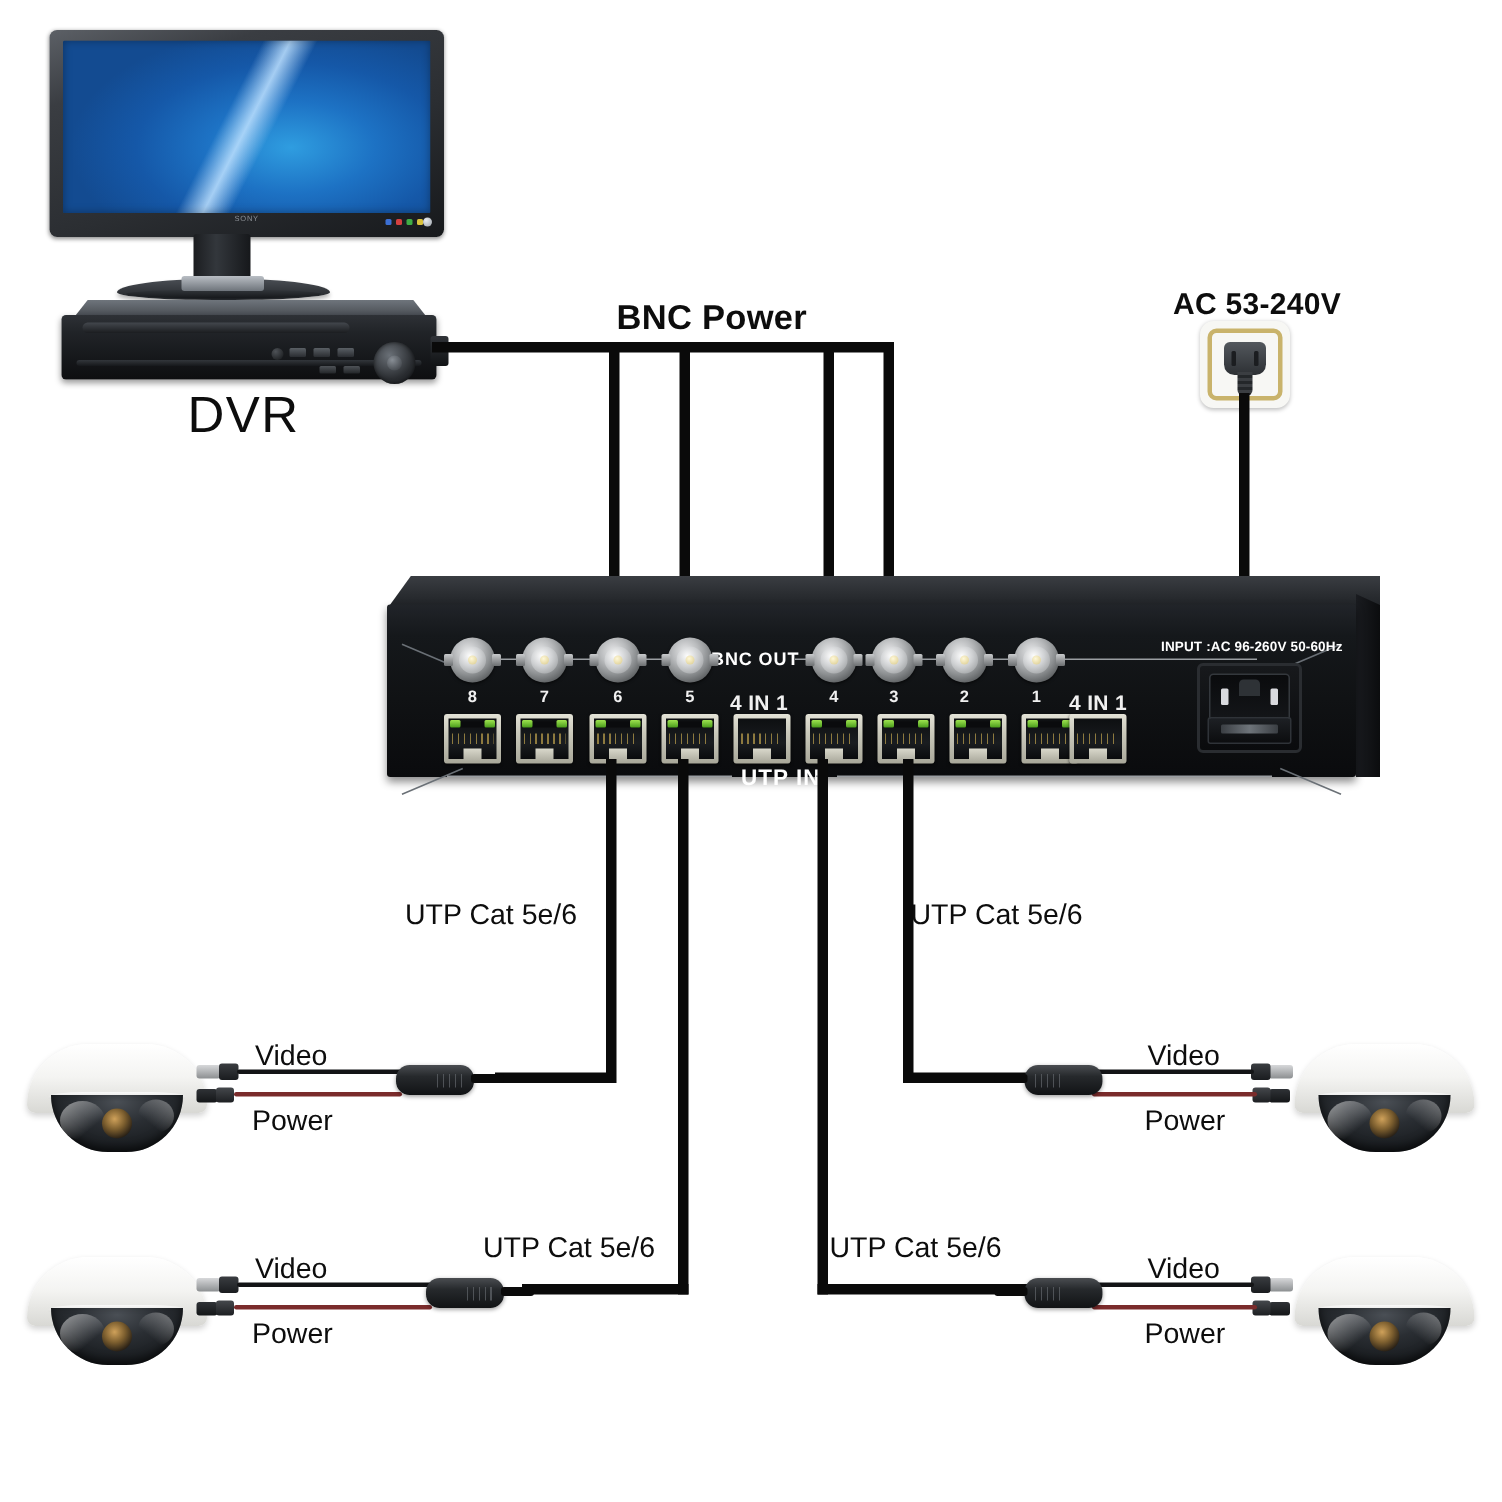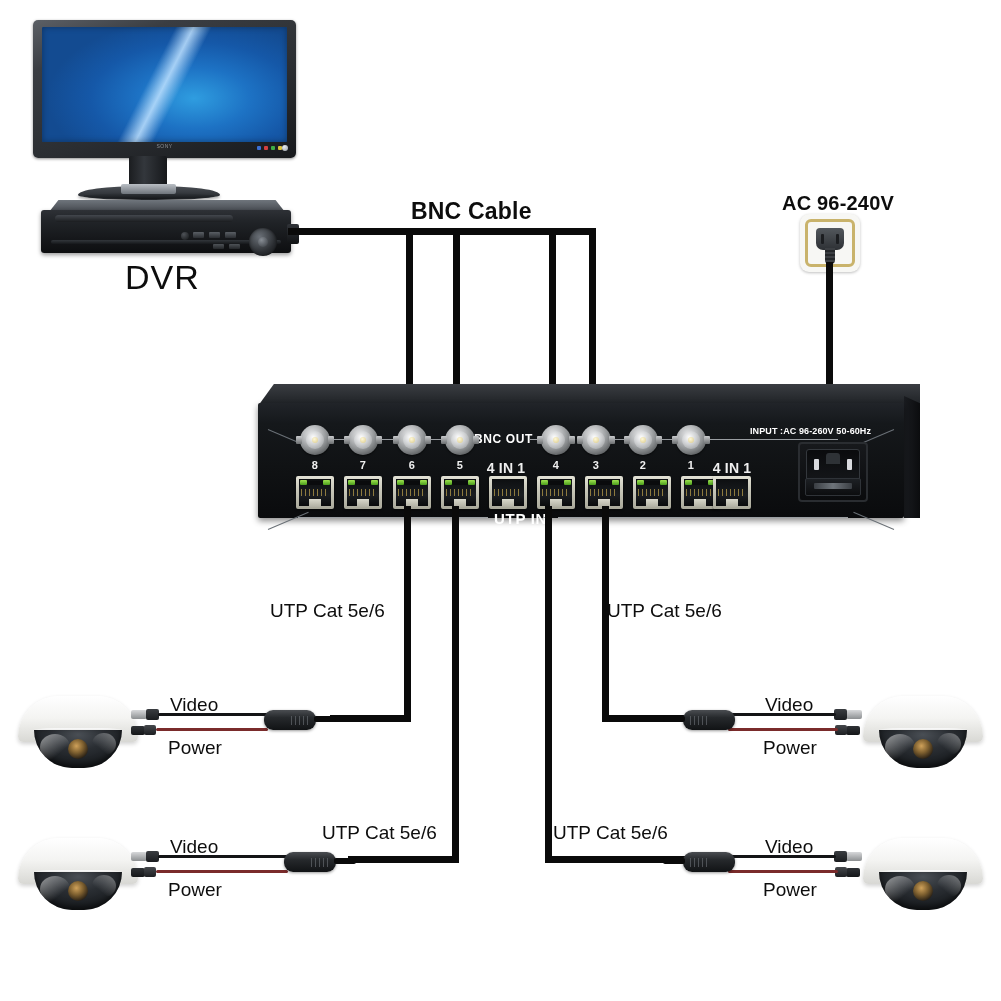--- a/index.html
+++ b/index.html
@@ -232,34 +232,34 @@
       <div class="dvr-btns2">
           <i></i>
           <i></i>
         </div>
       <div class="dvr-nav"></div>
       <div class="dvr-port"></div>
     </div>
   </div>
   <div class="lbl lbl-dvr" style="left:125px;top:258px;">DVR</div>
 
-  <div class="lbl lbl-ac" style="left:782px;top:192px;">AC 96-240V</div>
+  <div class="lbl lbl-ac" style="left:782px;top:192px;">AC 53-240V</div>
   <div class="outlet">
     <div class="outlet-plate"></div>
     <div class="outlet-ring"></div>
     <div class="plug-body">
       <div class="plug-slot" style="left:5px;"></div>
       <div class="plug-slot" style="right:5px;"></div>
     </div>
     <div class="plug-cordtop"></div>
   </div>
 
   <div class="wire" style="left:826px;top:262px;width:7px;height:190px;"></div>
 
-  <div class="lbl lbl-bnc" style="left:411px;top:198px;">BNC Cable</div>
+  <div class="lbl lbl-bnc" style="left:411px;top:198px;">BNC Power</div>
   <div class="wire" style="left:288px;top:228px;width:308px;height:7px;"></div>
   <div class="wire" style="left:406px;top:228px;width:7px;height:204px;"></div>
   <div class="wire" style="left:453px;top:228px;width:7px;height:204px;"></div>
   <div class="wire" style="left:549px;top:228px;width:7px;height:204px;"></div>
   <div class="wire" style="left:589px;top:228px;width:7px;height:204px;"></div>
 
   <div class="hub">
     <div class="hub-top"></div>
     <div class="hub-right"></div>
     <div class="hub-face">
@@ -391,21 +391,21 @@
         <div class="rj-in"></div>
           <div class="rj-pins"></div>
           <div class="rj-notch"></div>
         </div>
 
       <div class="rule" style="left:40px;top:114px;width:190px;"></div>
       <div class="utp-in-txt" style="left:236px;top:107px;">UTP IN</div>
       <div class="rule" style="left:286px;top:114px;width:8px;"></div>
       <div class="rule" style="left:300px;top:114px;width:290px;"></div>
 
-      <div class="input-txt" style="left:492px;top:23px;">INPUT :AC 96-260V 50-60Hz</div>
+      <div class="input-txt" style="left:516px;top:23px;">INPUT :AC 96-260V 50-60Hz</div>
       <div class="iec" style="left:540px;top:39px;">
         <div class="iec-in">
           <div class="iec-gnd"></div>
           <div class="iec-pin" style="left:7px;"></div>
           <div class="iec-pin" style="right:7px;"></div>
         </div>
         <div class="fuse">
           <div class="fuse-win"></div>
         </div>
       </div>

